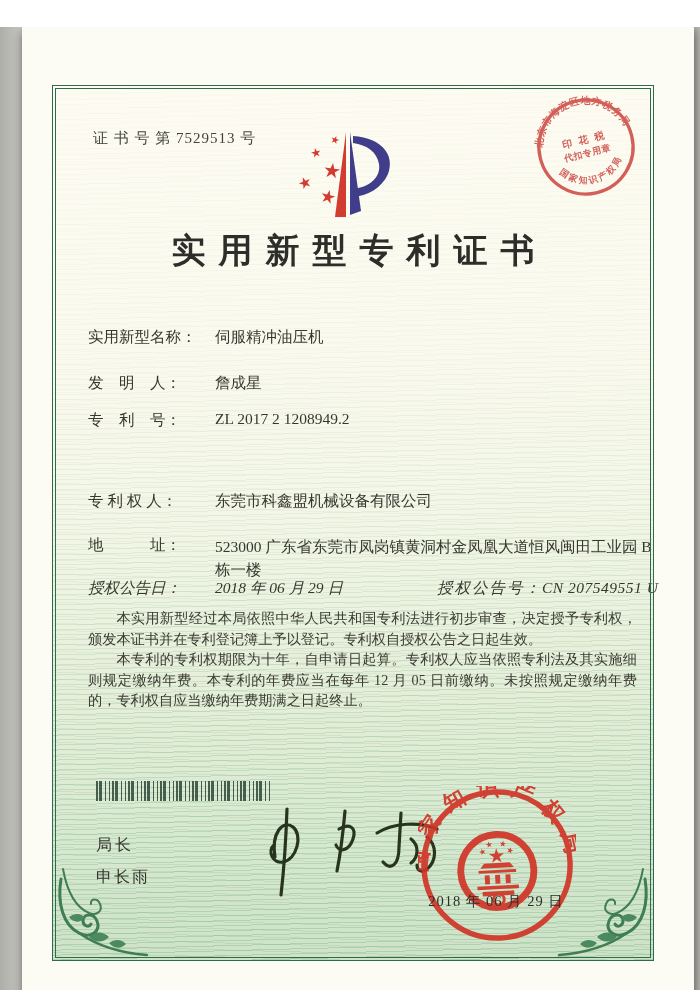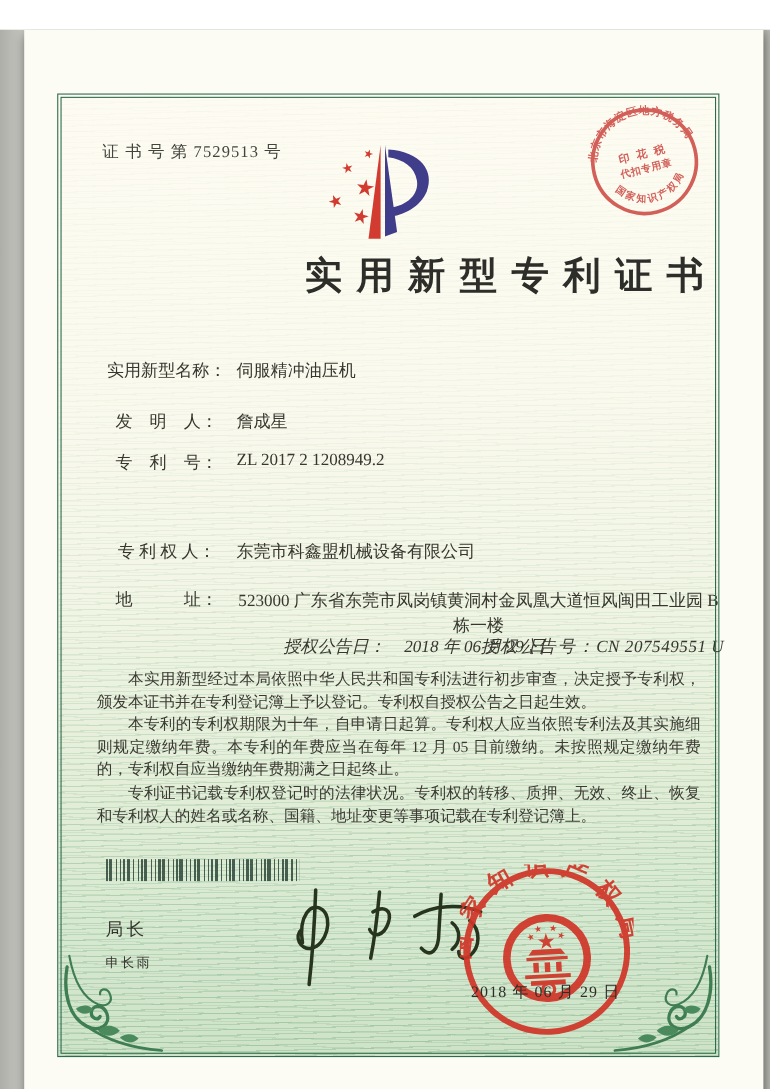--- a/index.html
+++ b/index.html
@@ -26,37 +26,37 @@
     background:
       repeating-linear-gradient(-1.5deg, rgba(96,160,110,.30) 0 1px, rgba(96,160,110,0) 1px 5px),
       repeating-linear-gradient(1.5deg, rgba(96,160,110,.18) 0 1px, rgba(96,160,110,0) 1px 7px);
     -webkit-mask-image:linear-gradient(to bottom,rgba(0,0,0,.10) 0%,rgba(0,0,0,.14) 30%,rgba(0,0,0,.38) 52%,rgba(0,0,0,.72) 75%,rgba(0,0,0,.95) 100%);
     mask-image:linear-gradient(to bottom,rgba(0,0,0,.10) 0%,rgba(0,0,0,.14) 30%,rgba(0,0,0,.38) 52%,rgba(0,0,0,.72) 75%,rgba(0,0,0,.95) 100%);
   }
   .abs{position:absolute;z-index:2;}
   .cert-no{left:40px;top:43px;font-size:15px;letter-spacing:1px;color:#44443f;}
   .logo-svg{left:237px;top:39px;width:118px;height:98px;}
   .stamp-svg{left:480px;top:8px;width:106px;height:106px;opacity:.88;z-index:7;}
-  .title{left:0;top:142px;width:100%;text-align:right;font-size:34px;font-weight:600;
+  .title{left:0;top:142px;width:100%;text-align:center;font-size:34px;font-weight:600;
          letter-spacing:13px;text-indent:13px;color:#2d2d29;}
-  .field-row{left:35px;font-size:15.5px;color:#37372f;white-space:nowrap;text-align:center;}
+  .field-row{left:35px;font-size:15.5px;color:#37372f;white-space:nowrap;}
   .field-row .lbl{display:inline-block;width:127px;vertical-align:top;}
   .field-row .val{display:inline-block;vertical-align:top;}
   .row-addr .val{max-width:440px;white-space:normal;line-height:23px;}
   .r1{top:241px;} .r2{top:287px;} .r3{top:324px;} .r4{top:364px;}
   .r5{top:405px;} .r6{top:449px;} .r7{top:492px;width:560px;font-style:italic;}
   .grant-no{position:absolute;left:349px;top:0;letter-spacing:.5px;}
   .grant-no .lbl2{letter-spacing:2px;}
   .body-text{left:35px;right:16px;top:522px;font-size:14.2px;line-height:20.6px;
              text-align:justify;color:#3a3a32;}
   .body-text p{margin:0;text-indent:2em;}
   .barcode{left:43px;top:695px;width:176px;height:20px;opacity:.85;
     background:repeating-linear-gradient(90deg,#2c4638 0 2px,transparent 2px 3px,#2c4638 3px 6px,transparent 6px 9px,#2c4638 9px 10px,transparent 10px 13px,#2c4638 13px 14px,transparent 14px 16px);}
   .signer-title{left:43px;top:749px;font-size:16px;letter-spacing:3px;color:#33332c;}
-  .signer-name{left:43px;top:781px;font-size:12px;letter-spacing:2px;color:#33332c;}
+  .signer-name{left:43px;top:781px;font-size:16px;letter-spacing:2px;color:#33332c;}
   .signature-svg{left:200px;top:713px;width:205px;height:108px;}
   .seal-svg{left:365px;top:700px;width:158px;height:158px;opacity:.92;}
   .seal-date{left:363px;top:806px;width:160px;text-align:center;font-size:14.5px;
              letter-spacing:1px;color:#2e2e28;z-index:3;}
   .flourish{width:96px;height:94px;z-index:1;}
   .fl-left{left:2px;top:779px;}
   .fl-right{right:2px;top:779px;transform:scaleX(-1);}
   .page-footer{left:0;top:848px;width:100%;text-align:center;font-size:13.5px;
                letter-spacing:1px;color:#3a3a32;}
 </style>
@@ -124,21 +124,20 @@
       <div class="abs field-row r7">
         <span class="lbl">授权公告日：</span><span class="val">2018 年 06 月 29 日</span>
         <span class="grant-no">
           <span class="lbl2">授权公告号：</span><span>CN 207549551 U</span>
         </span>
       </div>
 
       <div class="abs body-text">
         <p>本实用新型经过本局依照中华人民共和国专利法进行初步审查，决定授予专利权，颁发本证书并在专利登记簿上予以登记。专利权自授权公告之日起生效。</p>
         <p>本专利的专利权期限为十年，自申请日起算。专利权人应当依照专利法及其实施细则规定缴纳年费。本专利的年费应当在每年 12 月 05 日前缴纳。未按照规定缴纳年费的，专利权自应当缴纳年费期满之日起终止。</p>
-        <p>专利证书记载专利权登记时的法律状况。专利权的转移、质押、无效、终止、恢复和专利权人的姓名或名称、国籍、地址变更等事项记载在专利登记簿上。</p>
       </div>
 
       <div class="abs barcode"></div>
 
       <div class="abs signer-title">局长</div>
       <div class="abs signer-name">申长雨</div>
 
       <svg class="abs signature-svg" viewBox="0 0 205 108" fill="none" stroke="#27351f" stroke-width="3.2" stroke-linecap="round">
         <path d="M22,58 C18,34 30,20 40,28 C50,36 44,60 30,63 C20,65 14,52 21,46"></path>
         <path d="M34,10 C33,40 31,70 28,96"></path>

